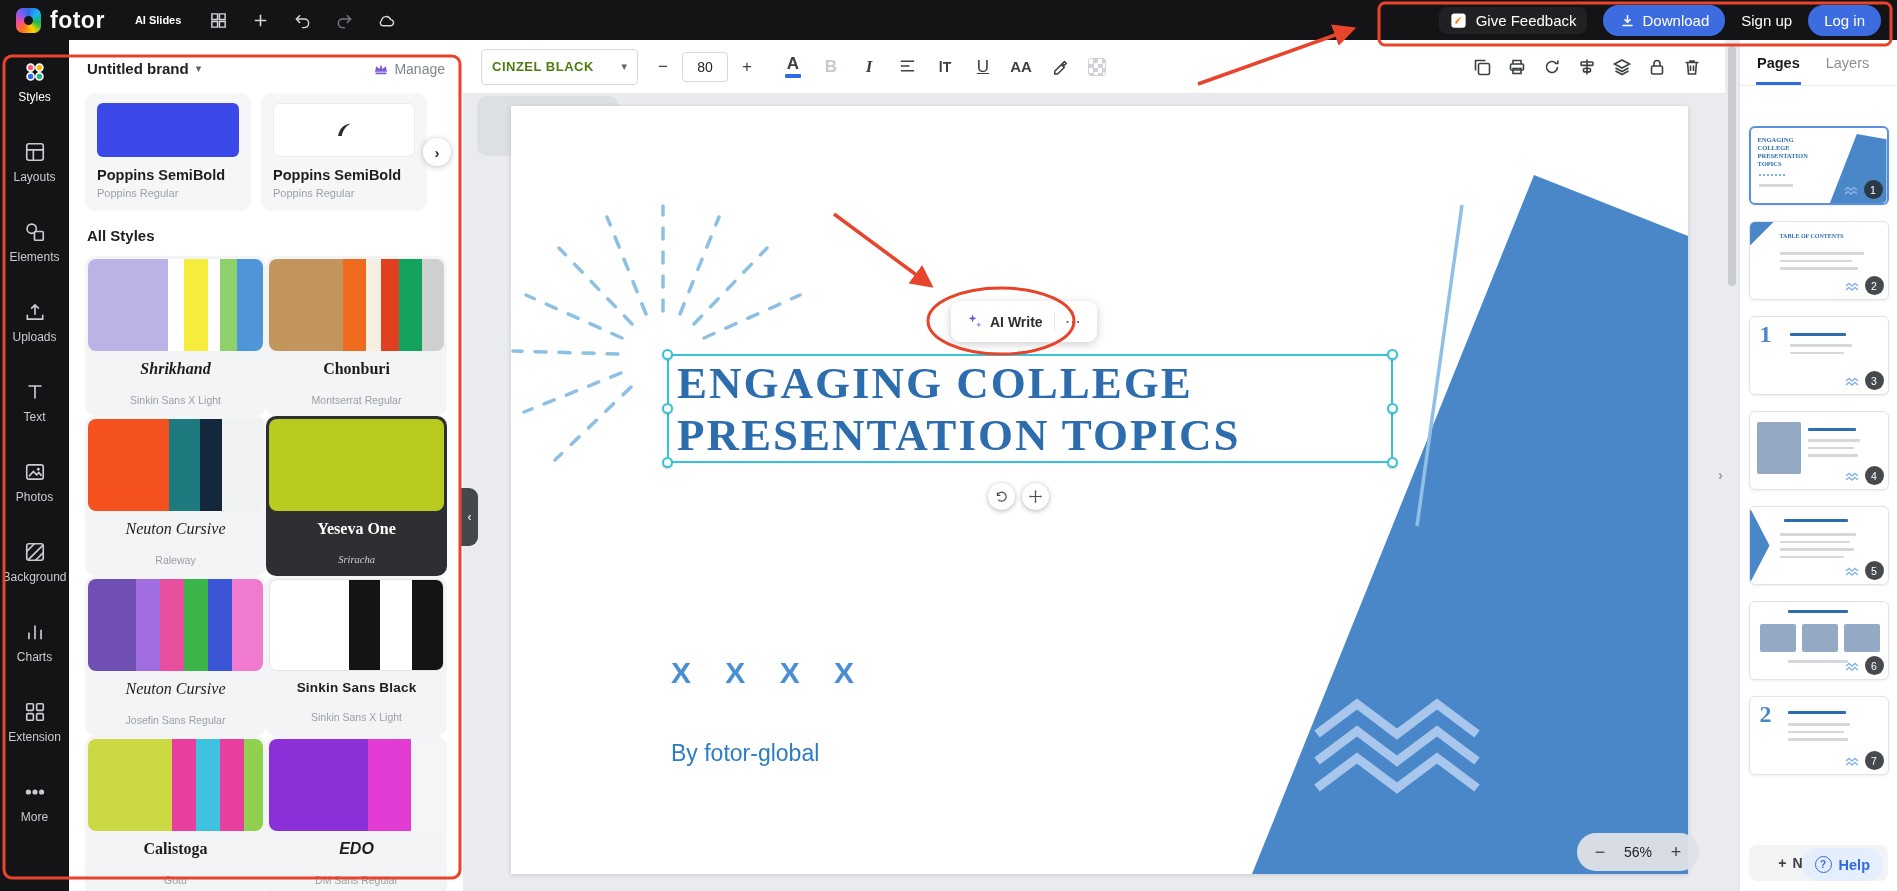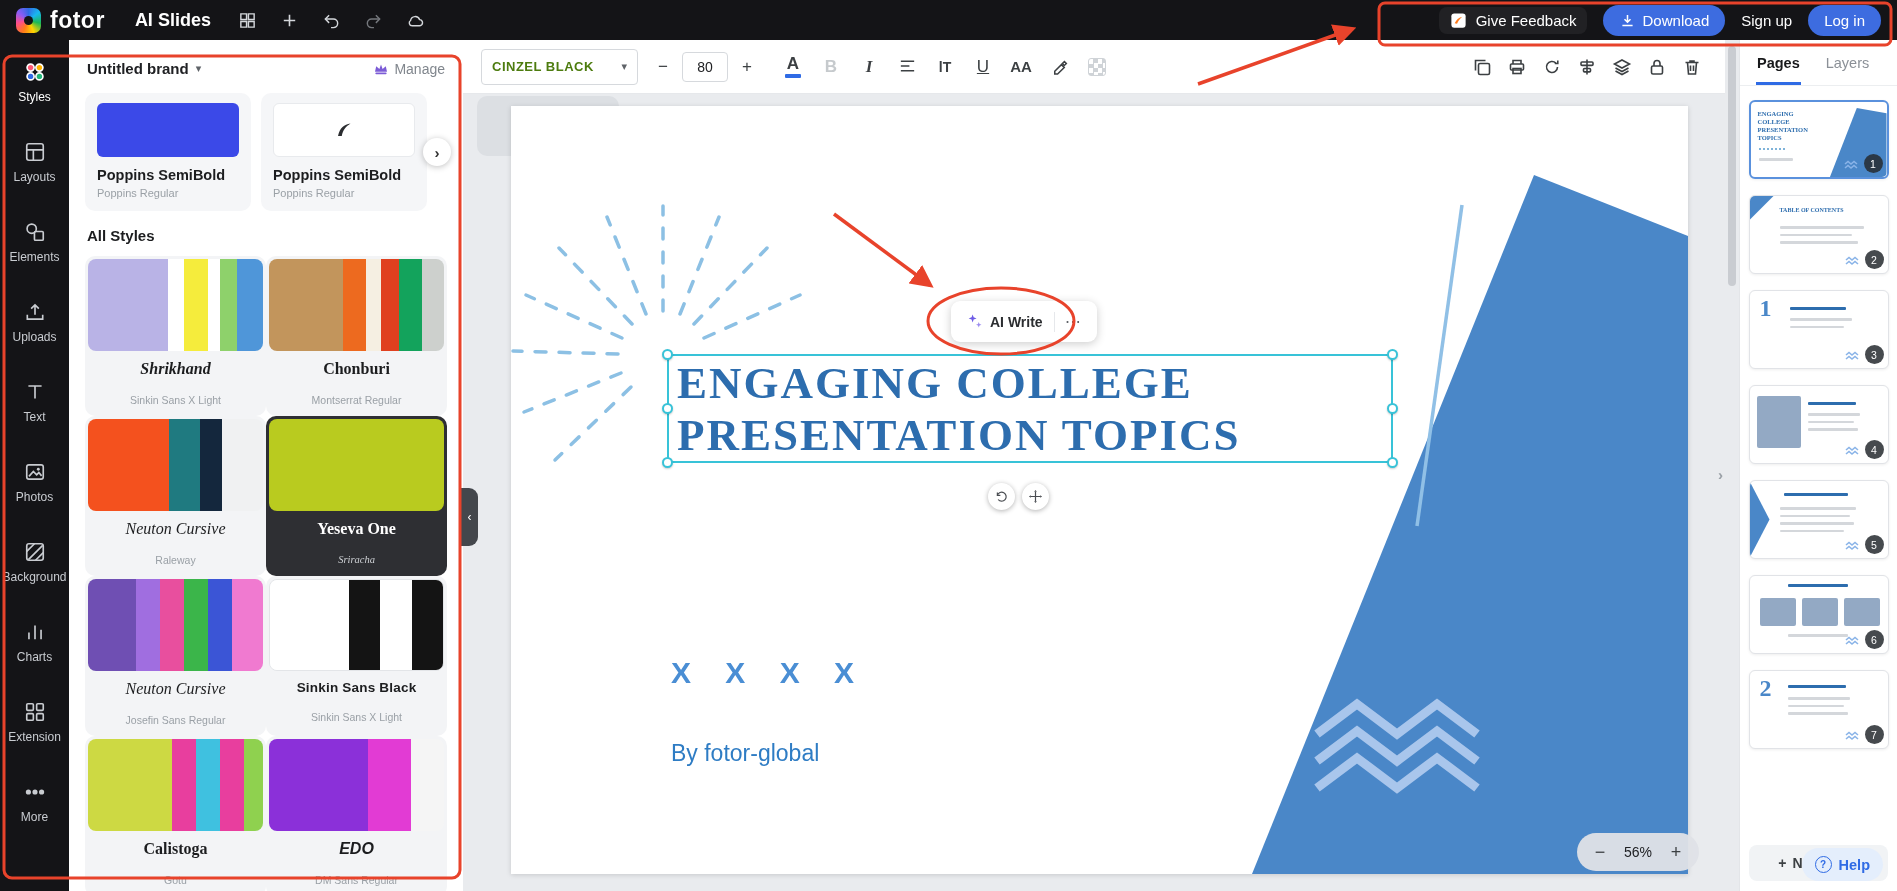--- a/index.html
+++ b/index.html
@@ -8,21 +8,21 @@
 button { font-family:inherit; border:none; background:none; cursor:pointer; color:inherit; }
 svg { display:block; }
 
 
 .topbar { height:40px; background:#141417; display:flex; align-items:center; padding:0 16px; color:#fff; position:relative; z-index:5; }
 .logo { display:flex; align-items:center; gap:9px; }
 .logo-mark { width:25px; height:25px; border-radius:7px; position:relative;
   background:conic-gradient(#2f6be5,#18b7f0,#1db954,#ffd400,#ff7a1a,#ff4d8a,#8a5cf6,#2f6be5); }
 .logo-mark::after { content:""; position:absolute; inset:8px; background:#141417; border-radius:50%; }
 .logo-text { font-size:23px; font-weight:700; letter-spacing:.5px; }
-.app-name { margin-left:30px; font-size:18px; font-weight:600; }
+.app-name { margin-left:30px; font-size:11px; font-weight:600; }
 .tb-icons { display:flex; margin-left:20px; gap:8px; }
 .tb-btn { width:34px; height:30px; display:flex; align-items:center; justify-content:center; color:#d4d7db; border-radius:6px; }
 .tb-btn svg { width:19px; height:19px; }
 .tb-btn.dim { color:#75787d; }
 .tb-right { margin-left:auto; display:flex; align-items:center; gap:16px; }
 .feedback { display:flex; align-items:center; gap:8px; font-size:15px; color:#fff; padding:4px 10px; border-radius:8px; background:rgba(255,255,255,.06); }
 .pill { height:31px; border-radius:16px; background:#3d6ce0; color:#fff; font-size:15px; font-weight:500; display:flex; align-items:center; gap:7px; padding:0 16px; }
 .signup { color:#fff; font-size:15px; }
 
 
@@ -123,21 +123,21 @@
   display:flex; align-items:center; gap:2px; padding:0 8px; }
 .zoom-btn { width:30px; height:30px; font-size:18px; color:#3c4043; display:flex; align-items:center; justify-content:center; }
 .zoom-val { font-size:14px; color:#202124; min-width:42px; text-align:center; }
 .canvas-expand { position:absolute; right:2px; top:372px; color:#9aa0a6; font-size:15px; font-weight:700; }
 
 
 .scroll-strip { width:14px; background:#e9ebee; position:relative; flex:none; }
 .scroll-thumb { position:absolute; top:6px; left:3px; width:8px; height:240px; border-radius:4px; background:#c9ccd1; }
 
 
-.right-panel { width:158px; background:#fff; border-left:1px solid #e3e5e8; display:flex; flex-direction:column; position:relative; flex:none; }
+.right-panel { width:158px; background:#fff; border-left:1px solid #e3e5e8; display:flex; flex-direction:column; position:relative; flex:none;gap:26px; }
 .tabs { display:flex; gap:24px; padding:0 16px; border-bottom:1px solid #eceef0; flex:none; }
 .tab { padding:15px 1px 11px; font-size:14.5px; color:#8b9097; border-bottom:3px solid transparent; }
 .tab.active { color:#18191b; font-weight:700; border-bottom-color:#2f6be5; }
 .page-list { flex:1; overflow:hidden; display:flex; flex-direction:column; align-items:center; gap:16px; padding-top:14px; }
 .thumb { width:140px; height:79px; background:#fff; border:1px solid #e1e3e7; border-radius:6px; position:relative; box-shadow:0 1px 3px rgba(0,0,0,.07); flex:none; }
 .thumb.selected { border:2px solid #5a91dd; }
 .badge { position:absolute; right:4px; bottom:4px; width:19px; height:19px; border-radius:50%; background:rgba(38,42,47,.85); color:#fff;
   font-size:10.5px; display:flex; align-items:center; justify-content:center; z-index:2; }
 .waves-mini { position:absolute; right:27px; bottom:7px; z-index:2; }
 .t-caption { position:absolute; left:7px; top:8px; width:66px; font-family:"Liberation Serif",serif; font-weight:700; font-size:6.5px; line-height:8px; color:#2d6dae; text-transform:uppercase; }

